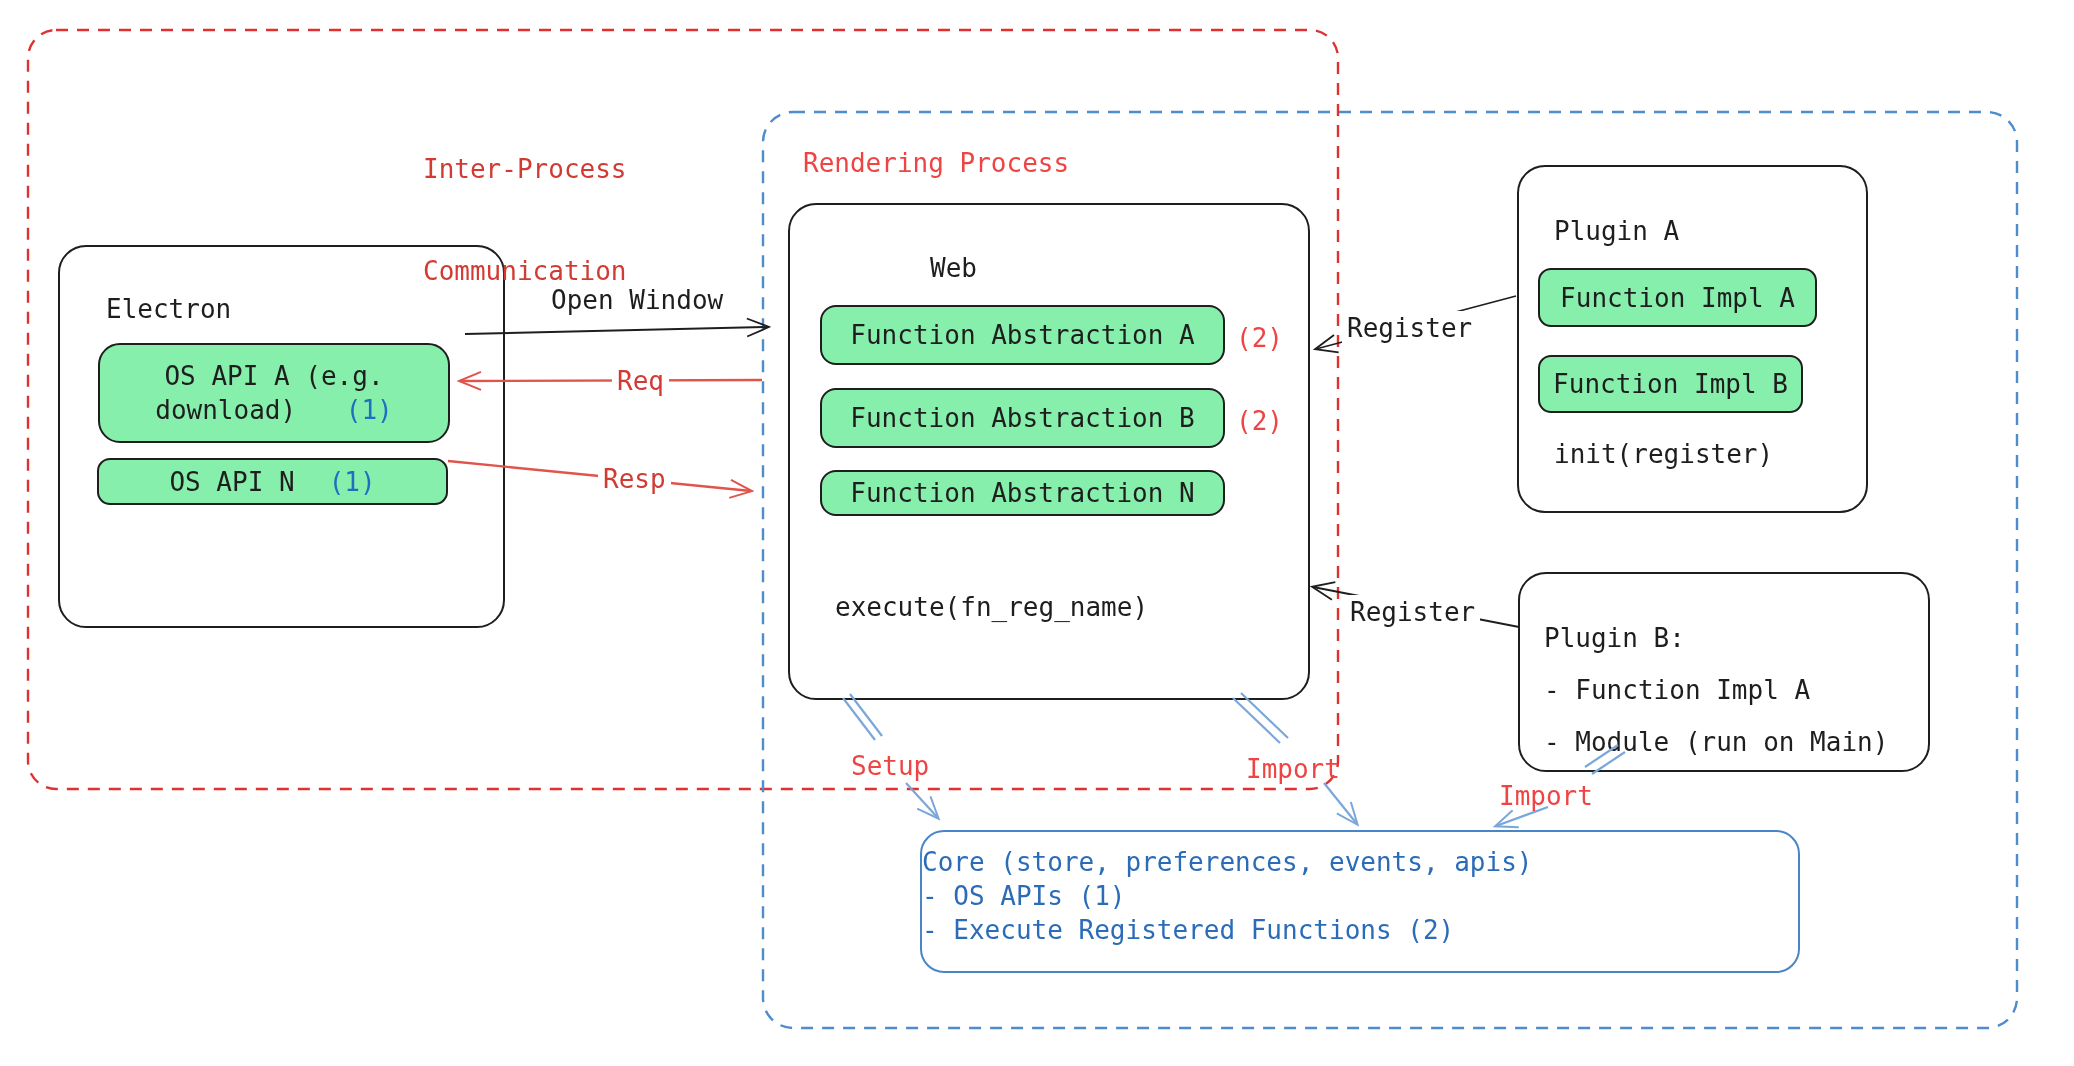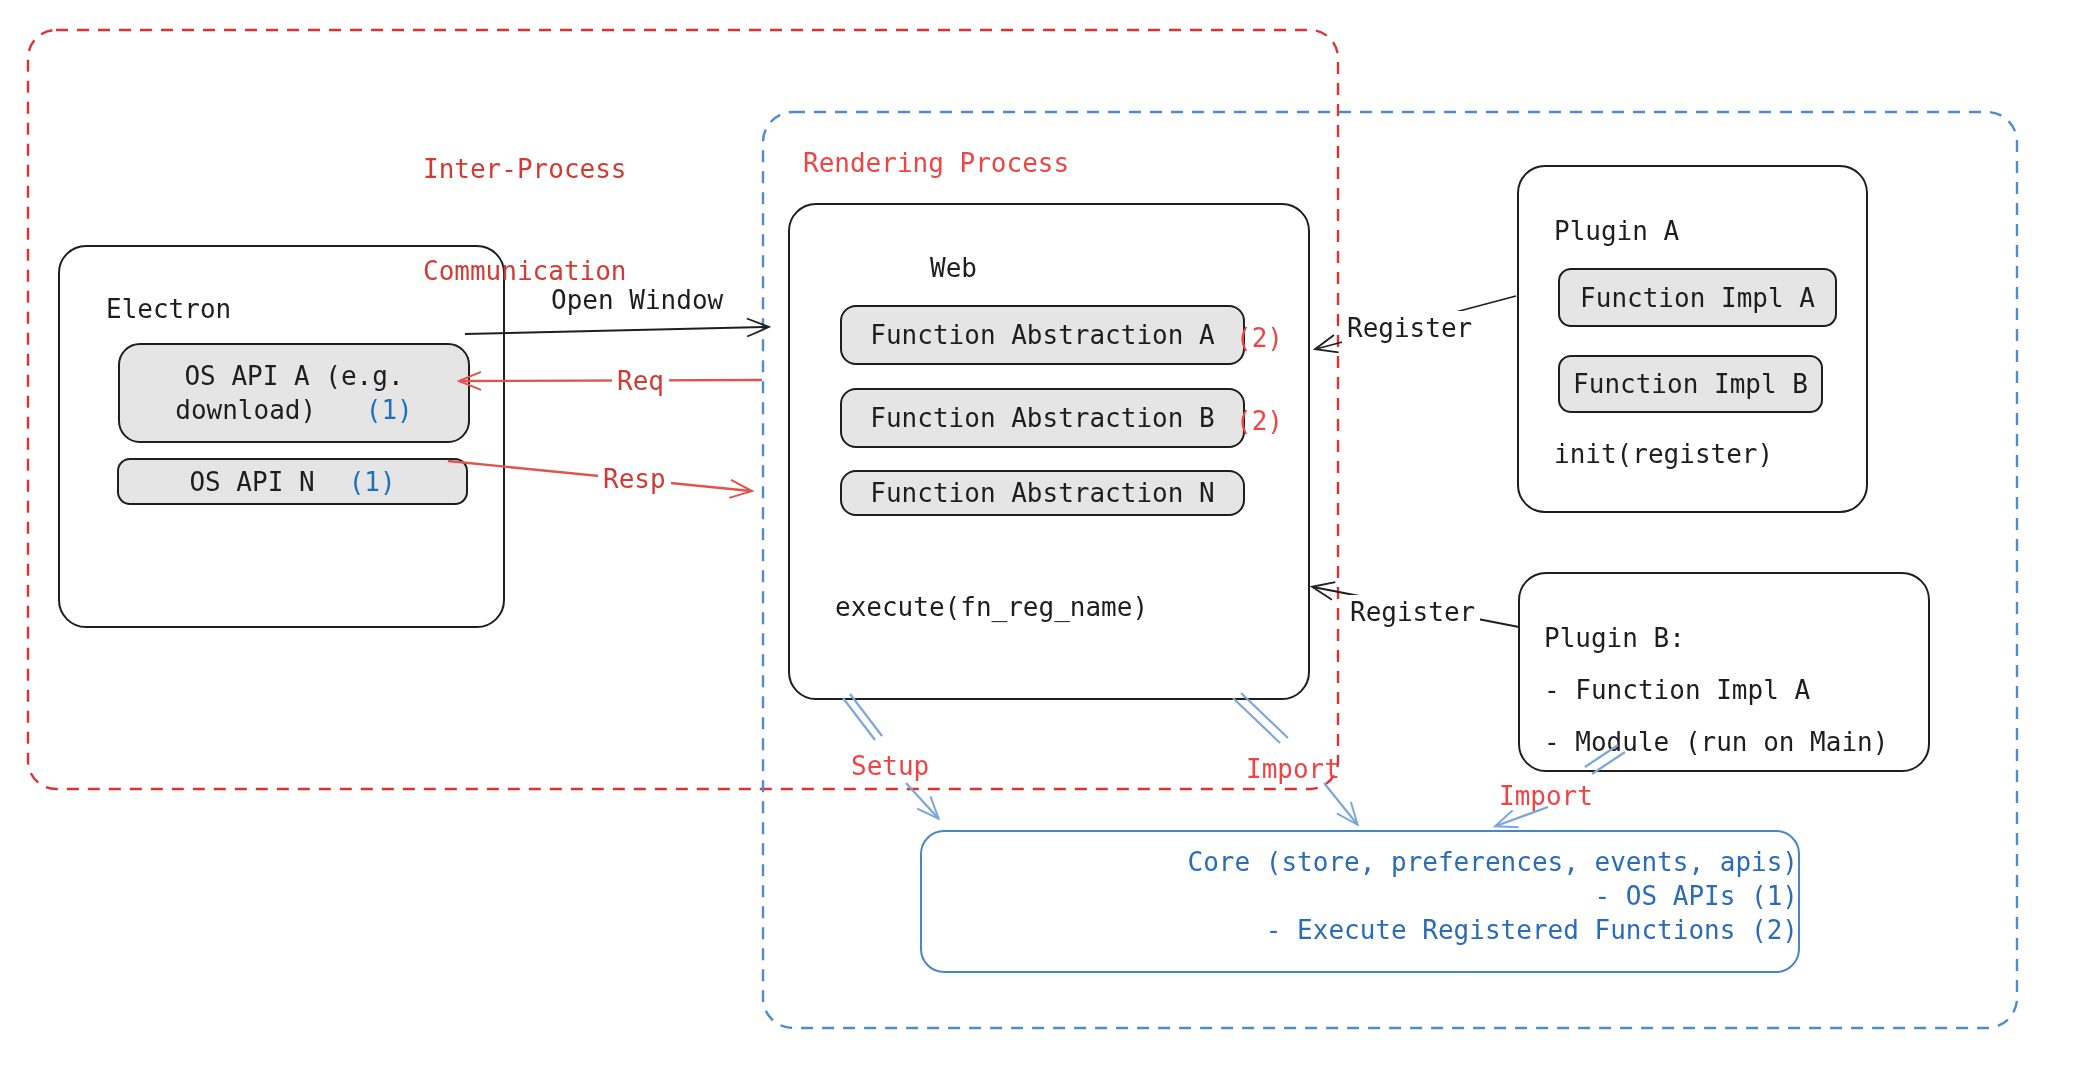--- a/index.html
+++ b/index.html
@@ -3,29 +3,29 @@
 <meta charset="utf-8">
 <style>
   html,body{margin:0;padding:0;background:#ffffff;}
   #canvas{
     position:relative;width:2074px;height:1066px;background:#ffffff;overflow:hidden;
     font-family:"DejaVu Sans Mono","Liberation Mono",monospace;
     color:#1e1e1e;font-size:26px;line-height:34px;
   }
   
   .node{position:absolute;background:#ffffff;border:2px solid #1e1e1e;border-radius:28px;box-sizing:border-box;}
-  .pill{position:absolute;background:#e5e5e5;border:2px solid #1e1e1e;border-radius:16px;box-sizing:border-box;
-        display:flex;align-items:center;justify-content:center;text-align:center;margin-left:20px;}
+  .pill{position:absolute;background:#86efac;border:2px solid #1e1e1e;border-radius:16px;box-sizing:border-box;
+        display:flex;align-items:center;justify-content:center;text-align:center;}
   .pill .badge{color:#1d6fbf;margin-left:34px;}
   .title{position:absolute;white-space:pre;}
   .blue{color:#ef4444;}
   .red{color:#d13b34;}
   .lbl{position:absolute;white-space:pre;z-index:6;}
   .lbl.bgw{background:#ffffff;padding:0 5px;}
-  .center-lines{position:absolute;text-align:right;}
+  .center-lines{position:absolute;text-align:left;}
   #core-box{border:2px solid #4a85c8;border-radius:24px;background:#fff;color:#2b6cb8;}
   svg.layer{position:absolute;left:0;top:0;z-index:5;pointer-events:none;}
   .boxlayer{z-index:2;}
   .txt-in{white-space:pre;}
 </style>
 </head>
 <body>
 
 <div id="canvas">
 

